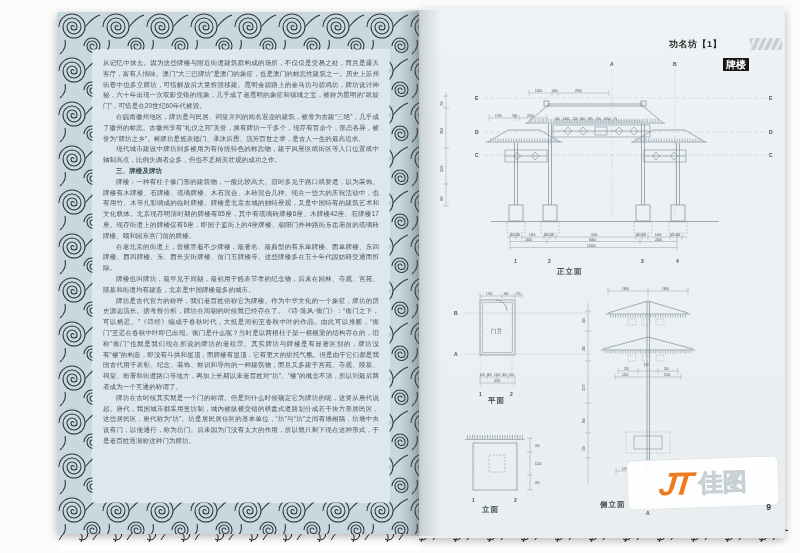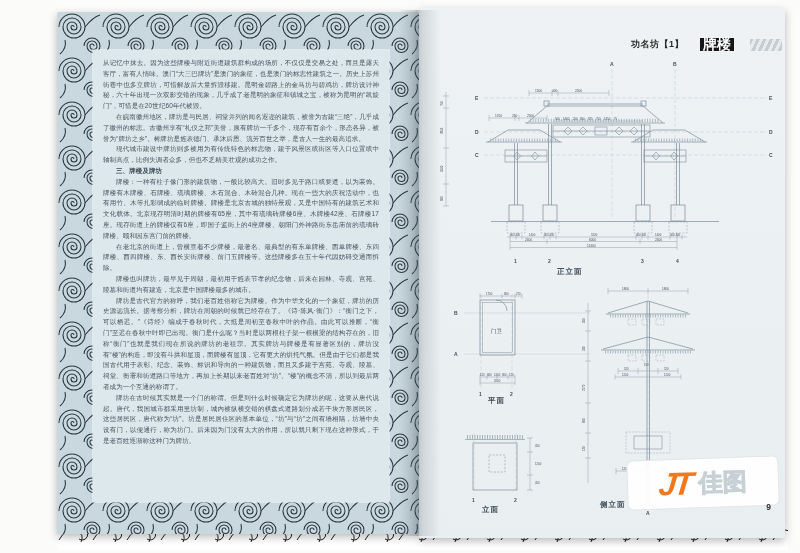--- a/index.html
+++ b/index.html
@@ -14,23 +14,23 @@
   .pattern-svg{position:absolute;left:0;top:0;}
   .text-panel{position:absolute;left:36px;top:38px;width:296px;height:452px;background:#dde8ec;
     box-shadow:0 0 0 1px rgba(255,255,255,.45);padding:8px 10px;box-sizing:border-box;overflow:hidden;}
   .text-panel p{margin:0;font-size:6.5px;line-height:10.8px;color:#46545e;text-align:justify;letter-spacing:.1px;}
   .text-panel p.indent{text-indent:2em;}
   .text-panel p.first{text-indent:0;}
   .text-panel p.heading{font-weight:700;text-indent:2em;color:#3c4a54;}
   .gutter-shadow{position:absolute;left:399px;top:10px;width:42px;height:526px;pointer-events:none;
     background:linear-gradient(90deg,rgba(80,95,103,0) 0%,rgba(80,95,103,.30) 44%,rgba(110,122,128,.22) 56%,rgba(255,255,255,0) 100%);}
   
-  .header-tag{position:absolute;top:30px;right:3px;display:flex;align-items:flex-end;gap:16px;}
+  .header-tag{position:absolute;top:30px;right:3px;display:flex;align-items:flex-start;gap:1px;}
   .header-series{font-size:9px;font-weight:700;color:#2b2b2b;letter-spacing:.5px;}
-  .header-band{background:#161616;color:#ffffff;font-size:14px;font-weight:700;line-height:13px;height:13px;padding:0 3px;}
+  .header-band{background:#161616;color:#ffffff;font-size:10px;font-weight:700;line-height:13px;height:13px;padding:0 3px;margin-top:20px;}
   .header-strip{width:32px;height:12px;background:repeating-linear-gradient(115deg,#c6ccd0 0 3px,#e7ebed 3px 6px);}
   .drawing{position:absolute;}
   .drawing text{fill:#44505a;}
   .dim{font-size:3.2px;}
   .dim-s{font-size:2.8px;}
   .gridL{font-size:5px;font-weight:700;fill:#3d4953;}
   .viewlabel{font-size:7.5px;font-weight:700;fill:#333f48;letter-spacing:1px;}
   
   .jt-logo{position:absolute;left:208px;top:450px;width:150px;height:48px;background:rgba(255,255,255,.94);
     border:1px solid #e2e6e8;border-radius:6px;transform:rotate(-2deg);display:flex;align-items:center;justify-content:center;gap:8px;}

